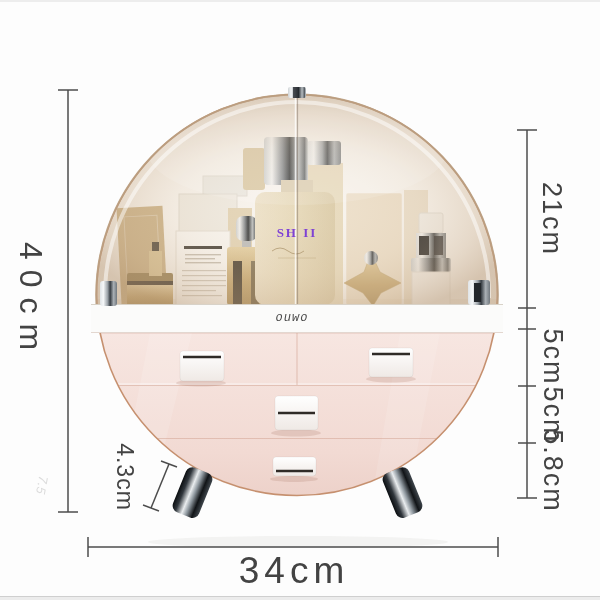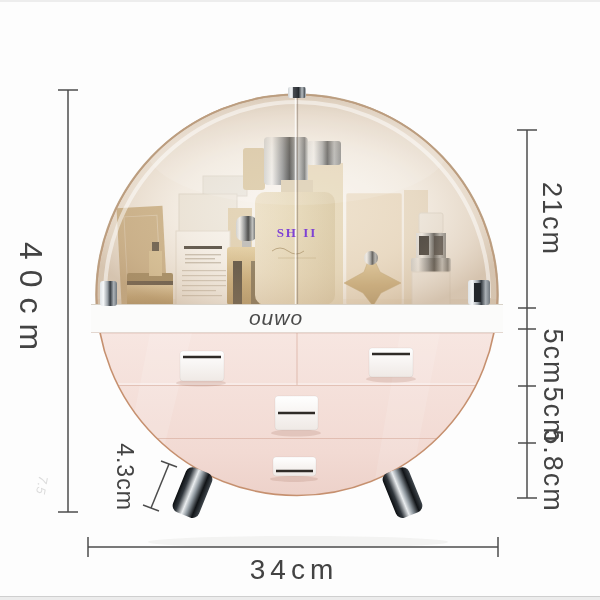--- a/index.html
+++ b/index.html
@@ -11,29 +11,29 @@
   .dim-label{
     position:absolute;color:#434343;font-weight:300;white-space:nowrap;
     transform:translate(-50%,-50%);line-height:1;
   }
   .rot90{transform:translate(-50%,-50%) rotate(90deg);}
   .lbl-height{left:31px;top:301px;font-size:32px;letter-spacing:10px;}
   .lbl-dome{left:551px;top:219px;font-size:27px;letter-spacing:2px;}
   .lbl-d1{left:552px;top:357px;font-size:27px;letter-spacing:2px;}
   .lbl-d2{left:552px;top:415px;font-size:27px;letter-spacing:2px;}
   .lbl-d3{left:552px;top:471px;font-size:27px;letter-spacing:2px;}
-  .lbl-width{left:294px;top:570px;font-size:28px;letter-spacing:5px;}
+  .lbl-width{left:294px;top:570px;font-size:37px;letter-spacing:5px;}
   .lbl-leg{left:124px;top:477px;font-size:23px;letter-spacing:1px;}
   .watermark{
     position:absolute;left:42px;top:485px;font-size:13px;color:#dcdcdc;
     transform:translate(-50%,-50%) rotate(100deg);font-style:italic;
   }
   .brand-logo{
-    position:absolute;left:276px;top:318px;transform:translate(-50%,-50%);
-    font-family:Liberation Sans, sans-serif;font-style:italic;font-size:21px;
+    position:absolute;left:292px;top:318px;transform:translate(-50%,-50%);
+    font-family:Liberation Mono, monospace;font-style:italic;font-size:12px;
     color:#4b4b4b;letter-spacing:1px;
   }
   .bottle-label{
     position:absolute;left:297px;top:233px;transform:translate(-50%,-50%);
     font-family:"Liberation Serif",serif;font-size:13px;color:#6d28d9;
     letter-spacing:2px;font-weight:bold;opacity:.85;
   }
   .edge-strip-top{position:absolute;left:0;top:0;width:600px;height:2px;background:#ededed;}
   .edge-strip-bottom{
     position:absolute;left:0;top:596px;width:600px;height:4px;

